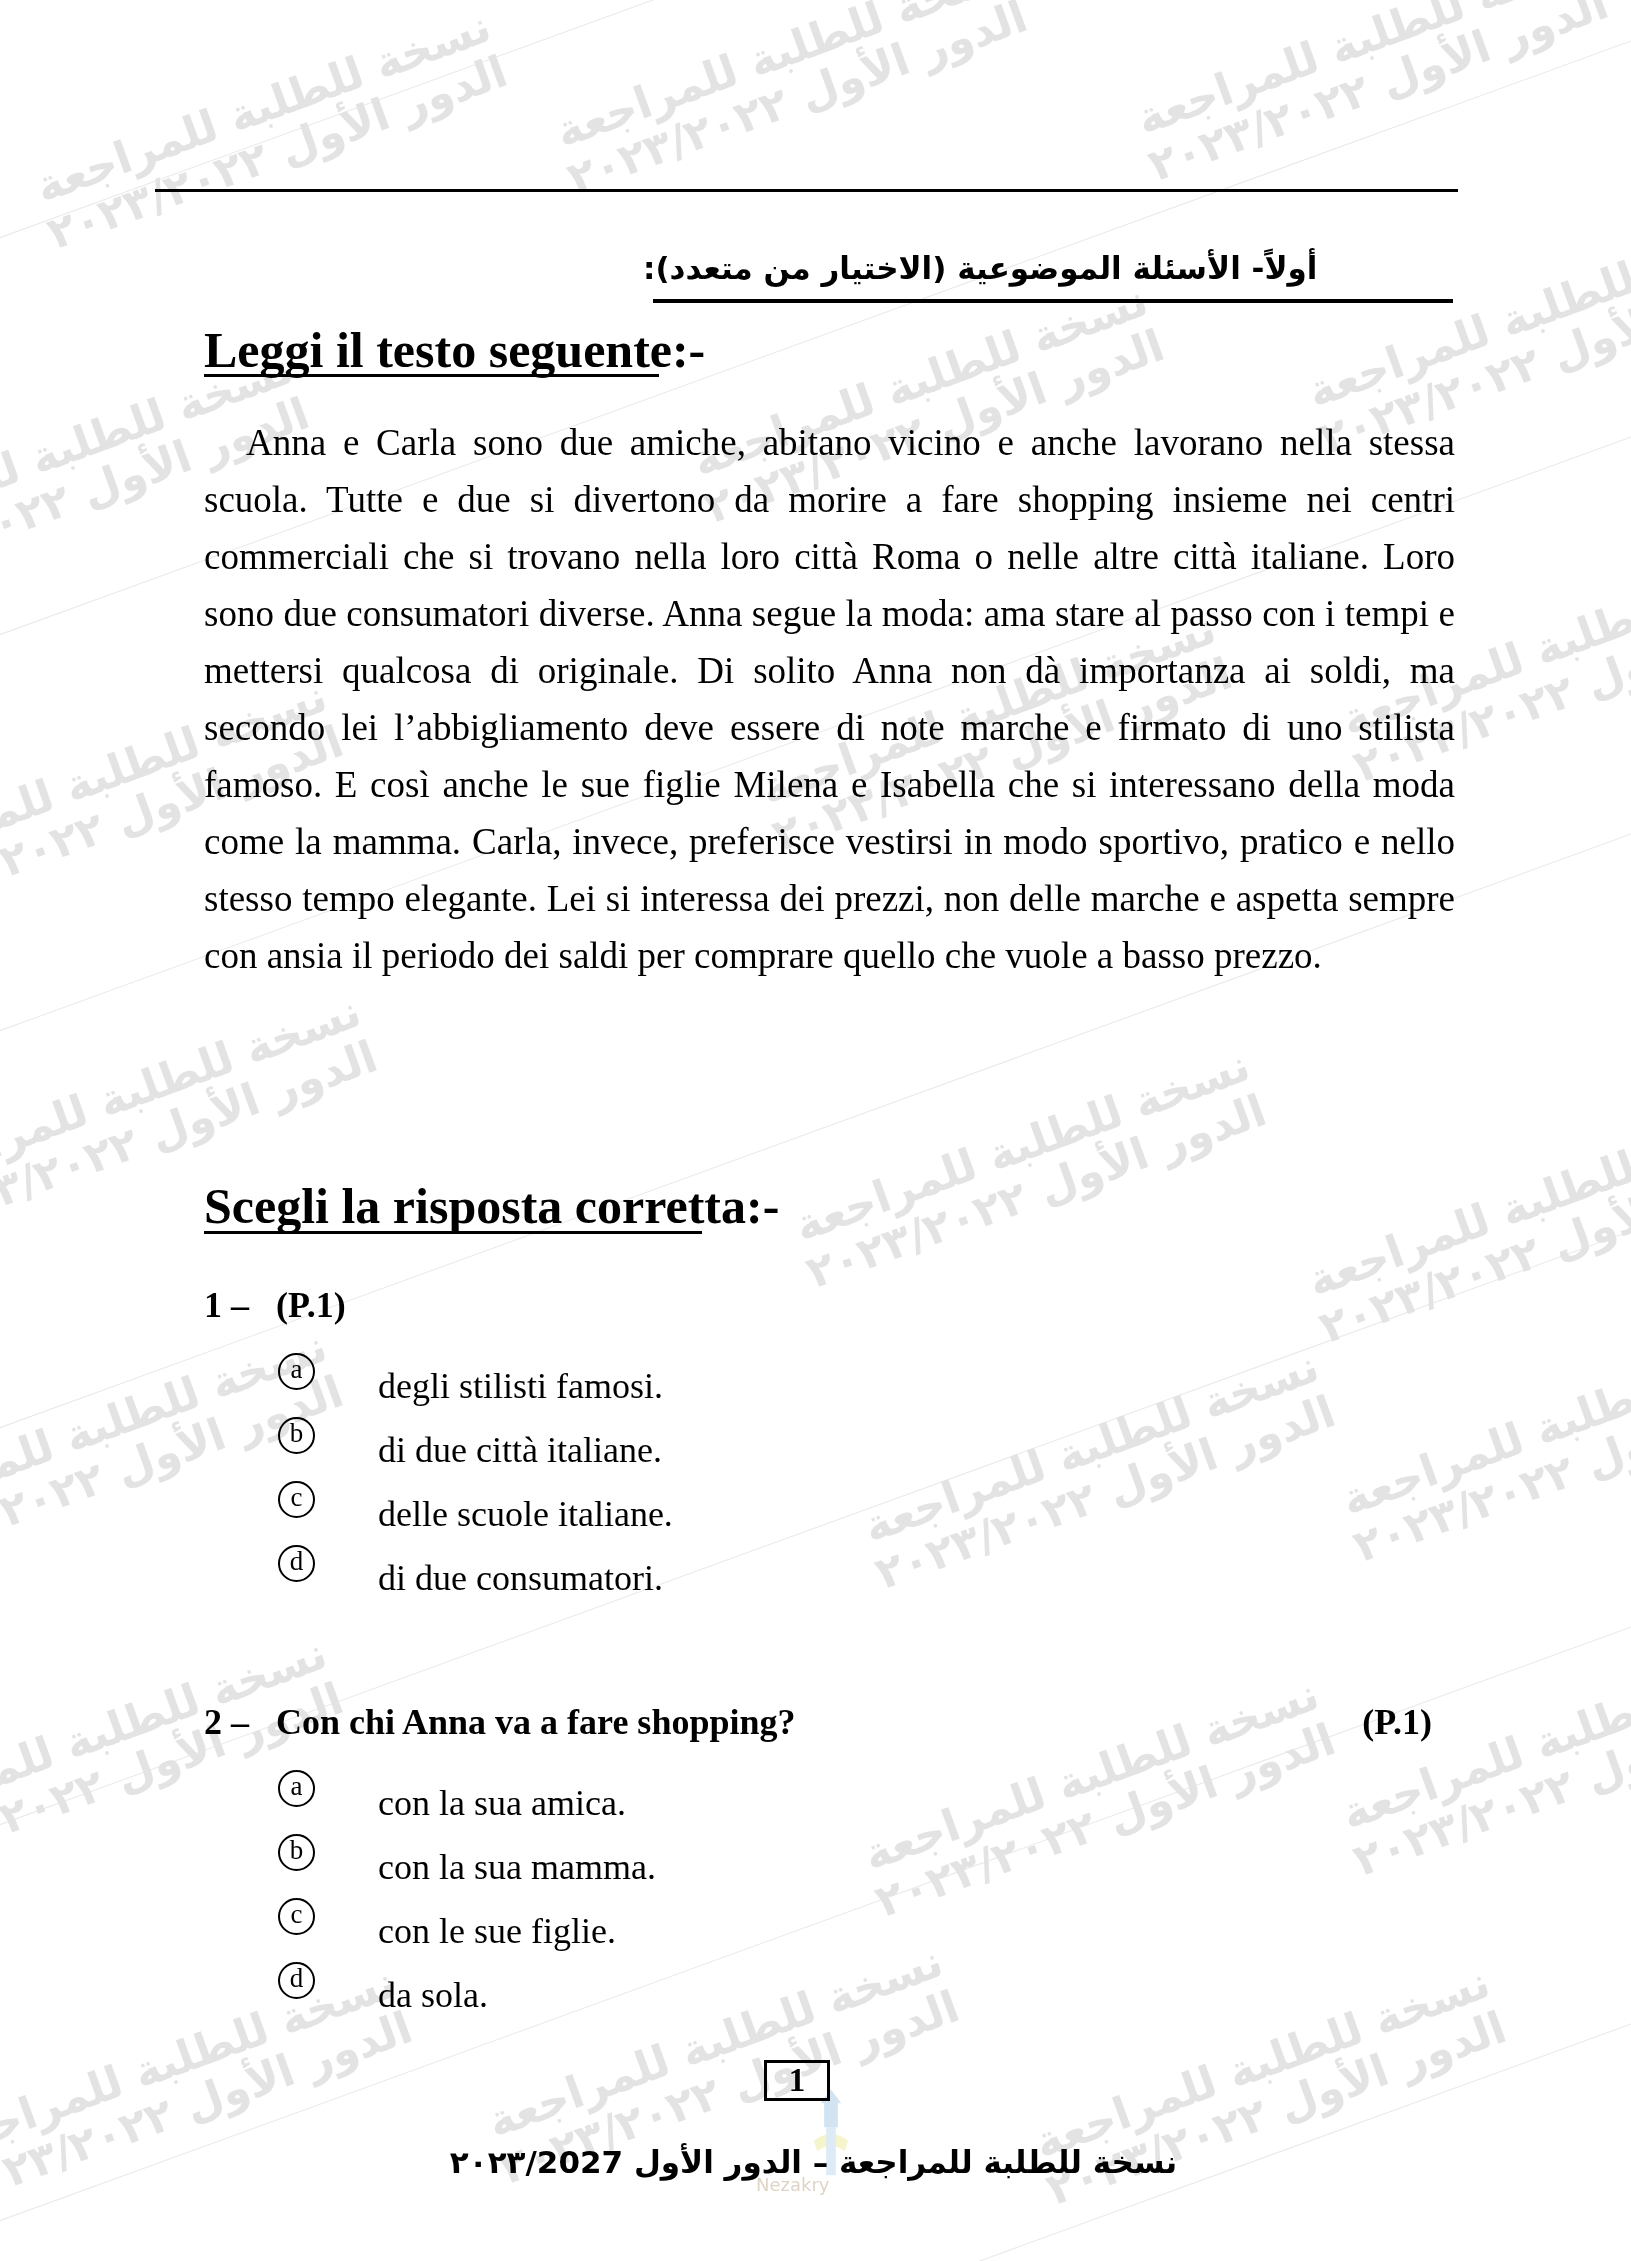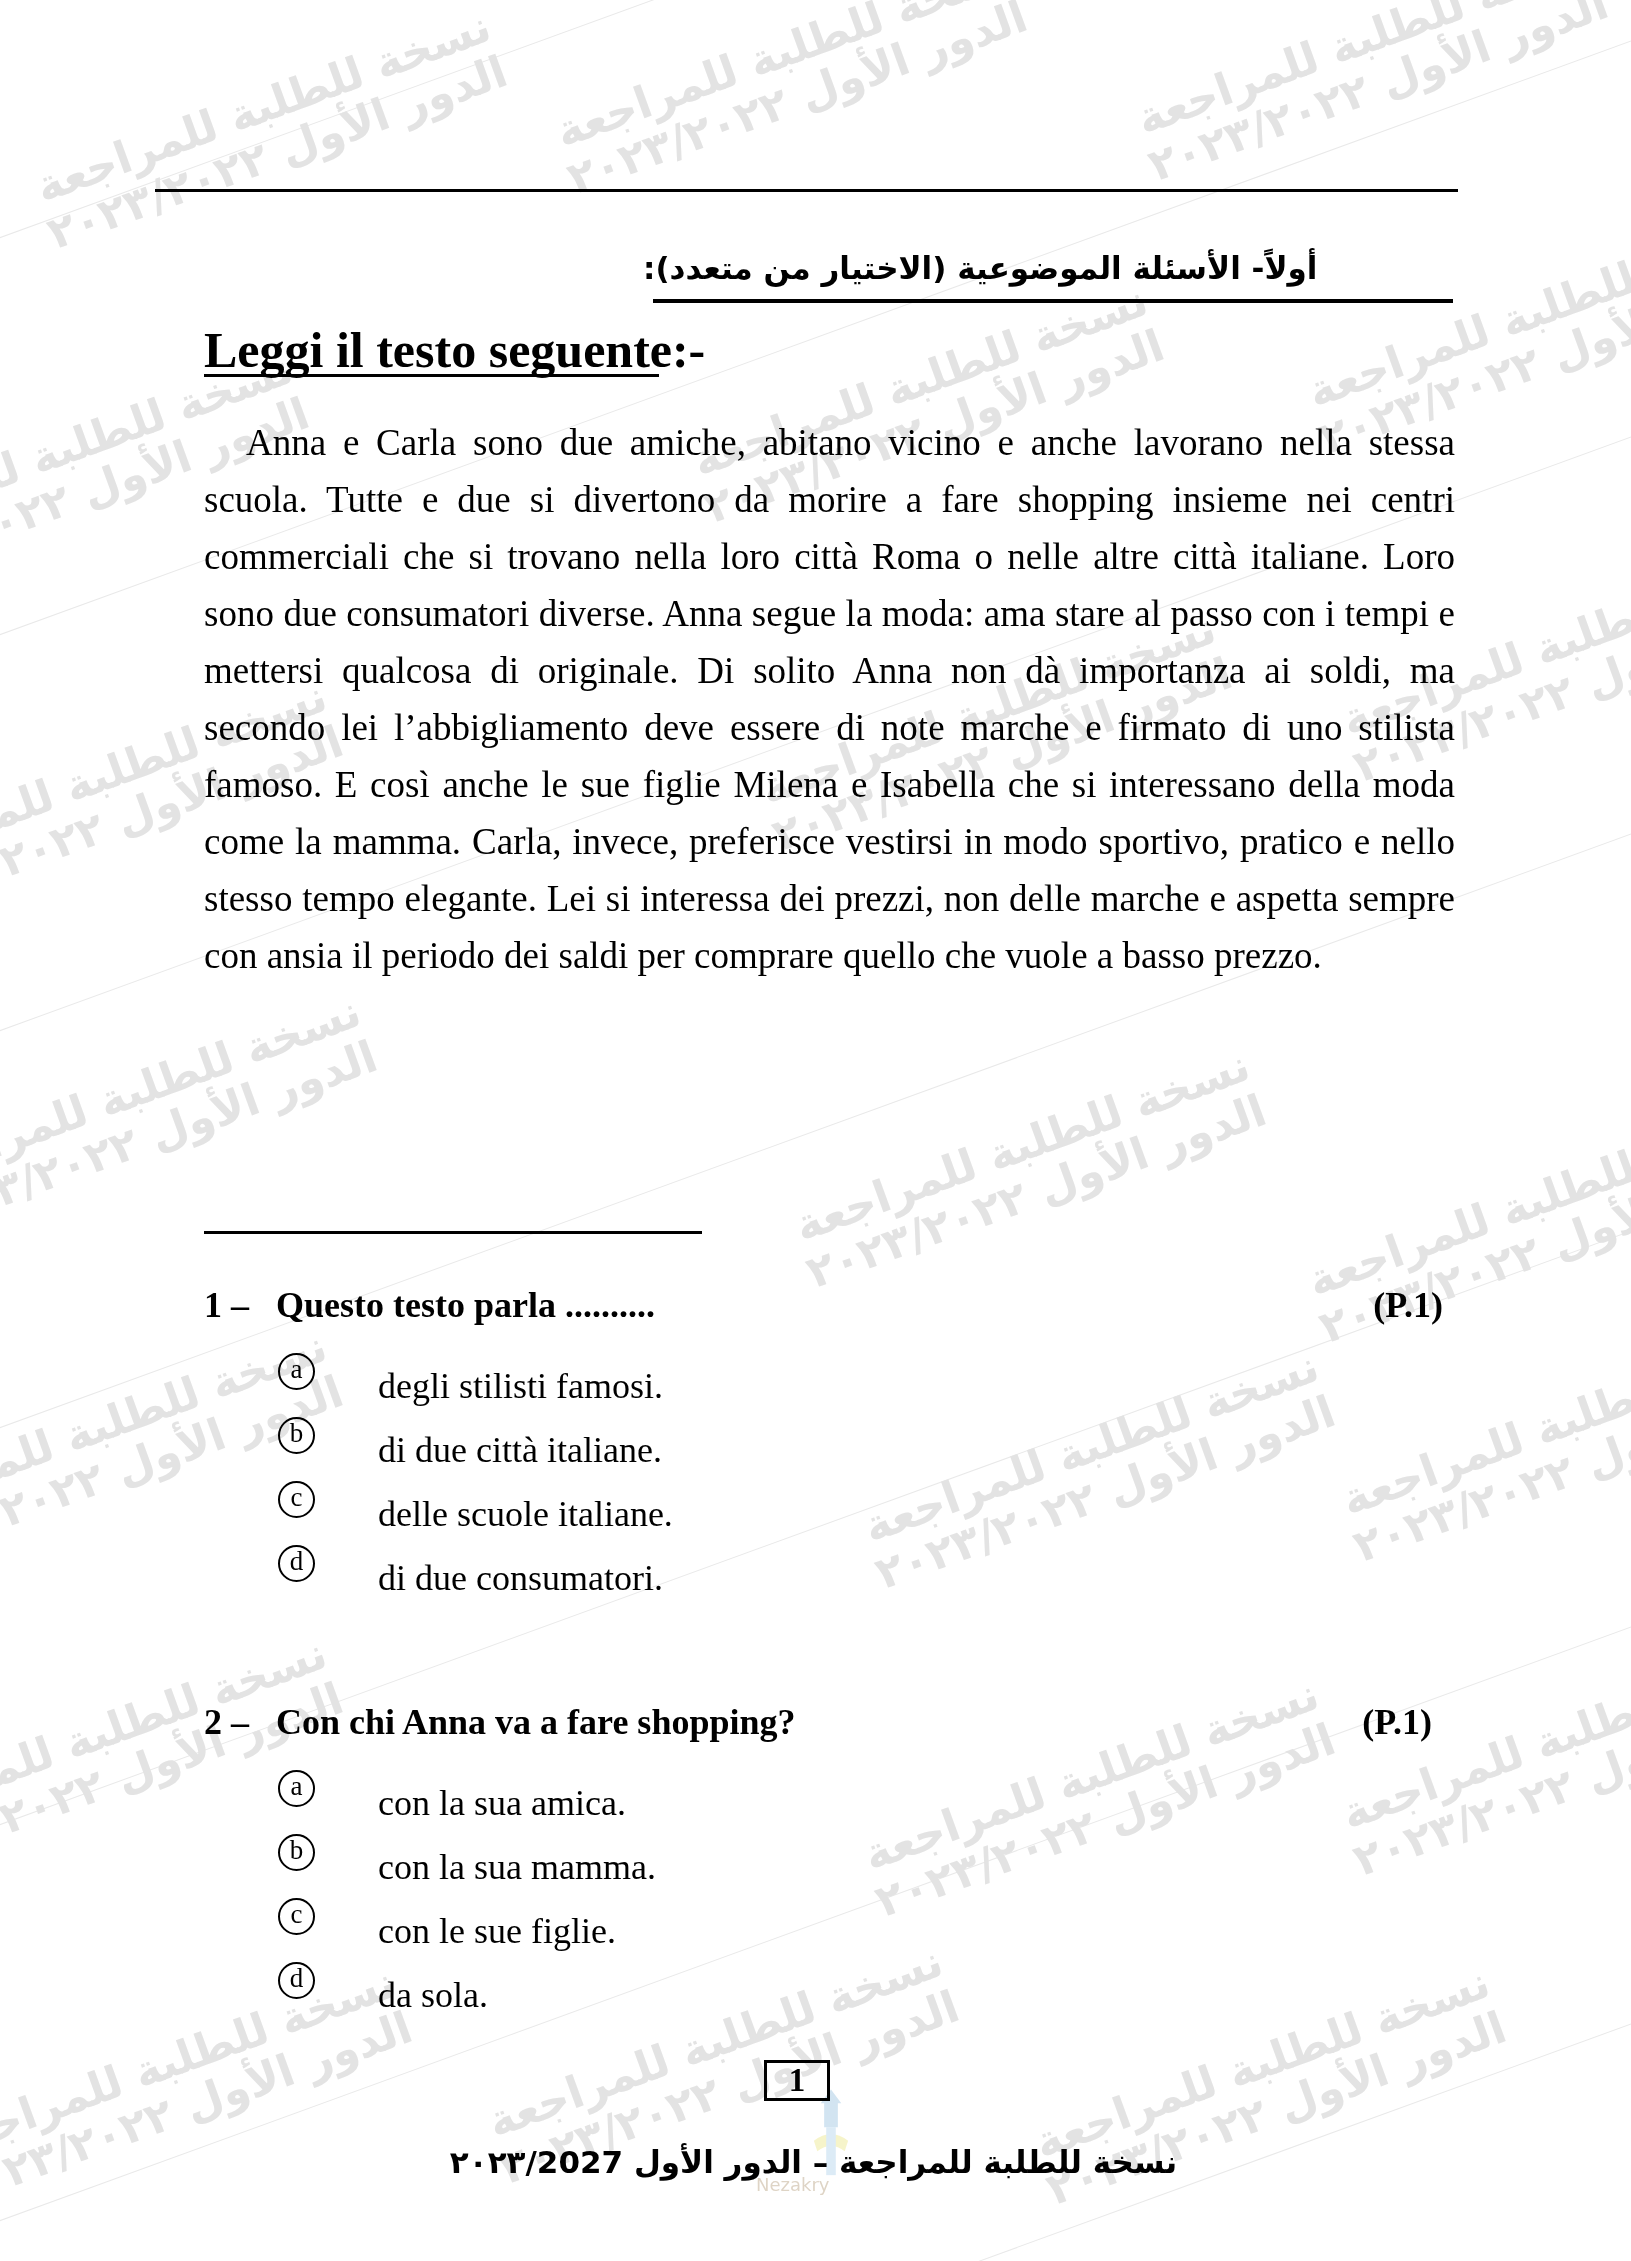--- a/index.html
+++ b/index.html
@@ -316,26 +316,26 @@
   <div class="header-rule"></div>
 
   <div class="section-title-ar">أولاً- الأسئلة الموضوعية (الاختيار من متعدد):</div>
   <div class="section-title-ar-rule"></div>
 
   <div class="heading-en" style="top:321px;">Leggi il testo seguente:-</div>
   <div class="heading-rule" style="top:374px;width:455px;"></div>
 
   <p class="passage" style="margin:0;">Anna e Carla sono due amiche, abitano vicino e anche lavorano nella stessa scuola. Tutte e due si divertono da morire a fare shopping insieme nei centri commerciali che si trovano nella loro città Roma o nelle altre città italiane. Loro sono due consumatori diverse. Anna segue la moda: ama stare al passo con i tempi e mettersi qualcosa di originale. Di solito Anna non dà importanza ai soldi, ma secondo lei l’abbigliamento deve essere di note marche e firmato di uno stilista famoso. E così anche le sue figlie Milena e Isabella che si interessano della moda come la mamma. Carla, invece, preferisce vestirsi in modo sportivo, pratico e nello stesso tempo elegante. Lei si interessa dei prezzi, non delle marche e aspetta sempre con ansia il periodo dei saldi per comprare quello che vuole a basso prezzo.</p>
 
+  <div class="heading-en" style="top:1177px;">Scegli la risposta corretta:-</div>
   <div class="heading-rule" style="top:1231px;width:498px;"></div>
 
   <div class="question" style="top:1284px;">
     <div class="q-head">
       <span class="q-num">1 –</span>
-      <span class="q-text">Questo testo parla ..........</span>
       <span class="q-points">(P.1)</span>
     </div>
     <div class="options">
       <div class="option">
         <span class="opt-circle">a</span>
         <span class="opt-text">degli stilisti famosi.</span>
       </div>
       <div class="option">
         <span class="opt-circle">b</span>
         <span class="opt-text">di due città italiane.</span>

